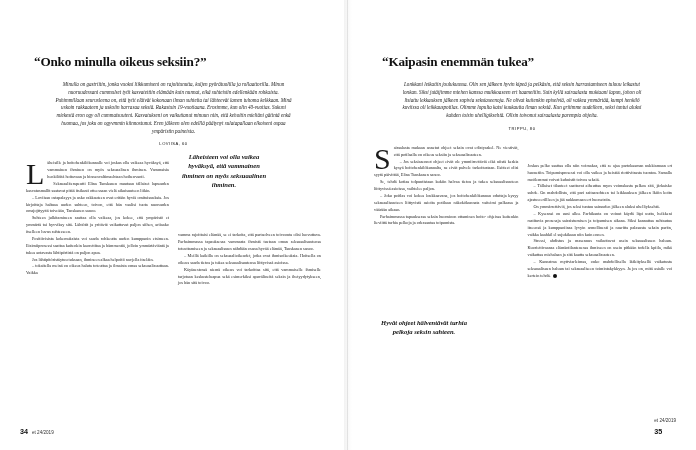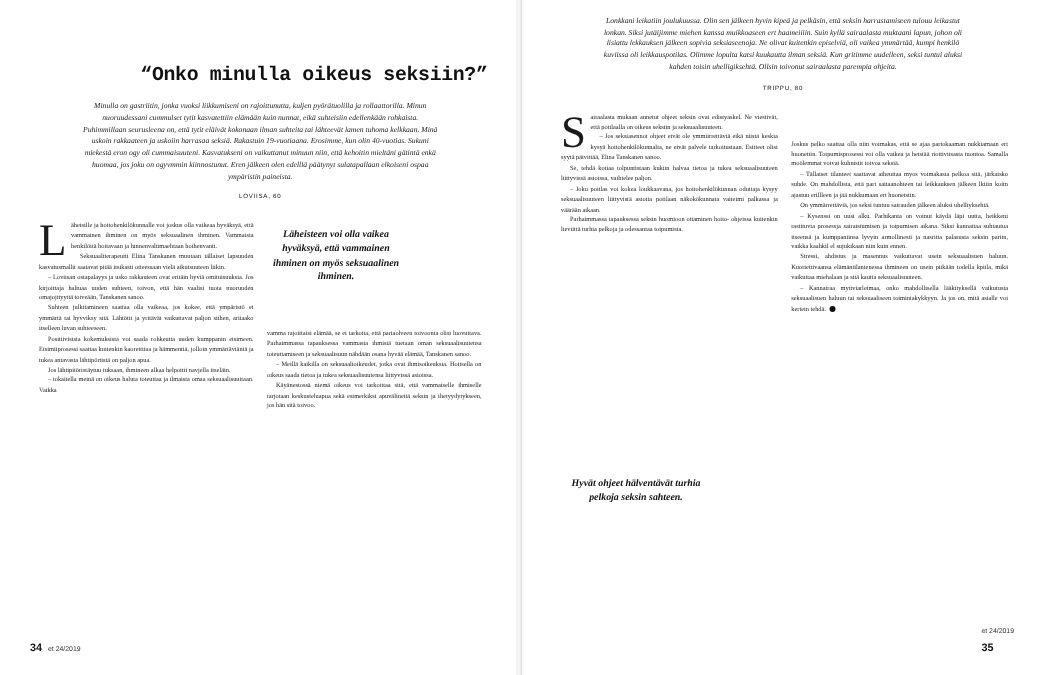--- a/index.html
+++ b/index.html
@@ -24,27 +24,27 @@
   }
   .page {
     width: 348px;
     height: 450px;
     position: relative;
     padding: 0;
   }
   .page.left { border-right: 1px solid #e8e8e8; }
 
   .headline {
-    font-family: Liberation Mono, monospace;
+    font-family: Liberation Serif, serif;
     font-weight: bold;
     font-size: 13.2px;
-    text-align: right;
+    text-align: left;
     letter-spacing: -0.2px;
     line-height: 1.15;
-    margin: 0;
+    margin: 12px;
     padding: 0 22px;
   }
   .page.left .headline { padding-top: 42px; }
   .page.right .headline { padding-top: 42px; }
 
   .standfirst {
     font-style: italic;
     font-size: 5.1px;
     line-height: 1.52;
     text-align: center;
@@ -184,20 +184,21 @@
 
     <div class="pullquote pq-left">Läheisteen voi olla vaikea hyväksyä, että vammainen ihminen on myös seksuaalinen ihminen.</div>
 
     <div class="footer left-f">
       <span class="pageno">34</span>
       <span>et 24/2019</span>
     </div>
   </div>
 
   <div class="page right">
+    <h1 class="headline">“Kaipasin enemmän tukea”</h1>
     <div class="standfirst">Lonkkani leikatiin joulukuussa. Olin sen jälkeen hyvin kipeä ja pelkäsin, että seksin harrastamiseen tulouu leikastut lonkan. Siksi jutäijimme miehen kanssa muikkoaseen ert haameiiiin. Suin kyllä sairaalasta muktaani lapun, johon oli lisiattu lekkauksen jälkeen sopivia seksiaseenoja. Ne olivat kuitenkin episelviä, oli vaikea ymmärtää, kumpi henkilö kuviissa oli leikkauspotilas. Olimme lopulta katsi kuukautta ilman seksiä. Kun gritimme uudelleen, seksi tuntui aluksi kahden toisin uhelligiksehtä. Ollsin toivonut sairaalasta parempia ohjeita.</div>
     <div class="credit">TRIPPU, 80</div>
 
     <div class="cols">
       <div class="col">
         <div class="dropcap-wrap">
           <span class="dropcap">S</span>
           <p class="first">airaalasta mukaan annetut ohjeet seksin ovat edistyaskel. Ne viestivät, että potilaalla on oikeus seksiin ja seksuaalisuuteen.</p>
         </div>
         <p>– Jos seksiasennot ohjeet eivät ole ymmiirrettäviä eikä niistä keskia kysyä hoitohenkilökunnalta, ne eivät palvele tarkoitustaan. Esitteet olisi syytä päivittää, Elina Tanskanen sanoo.</p>

